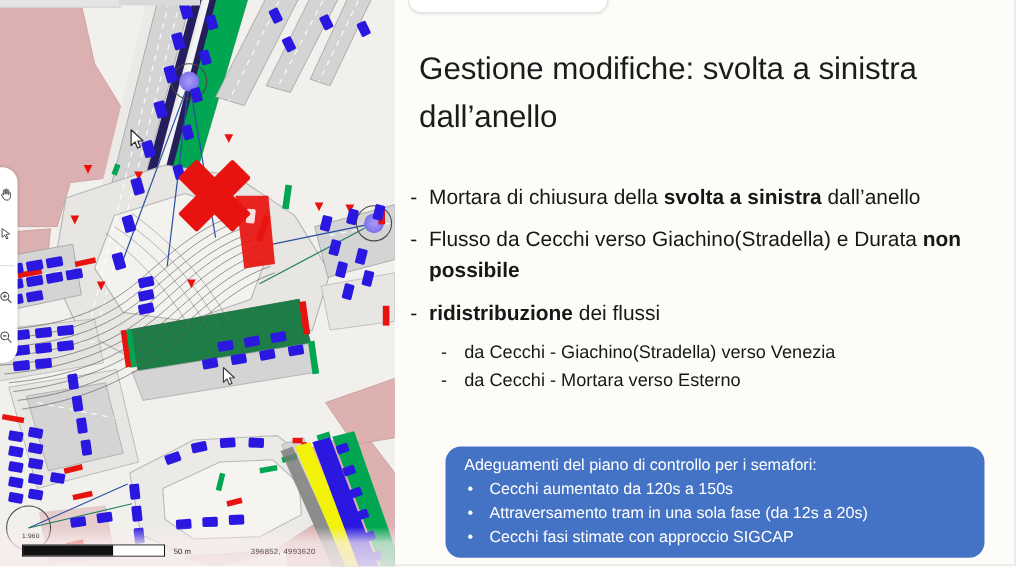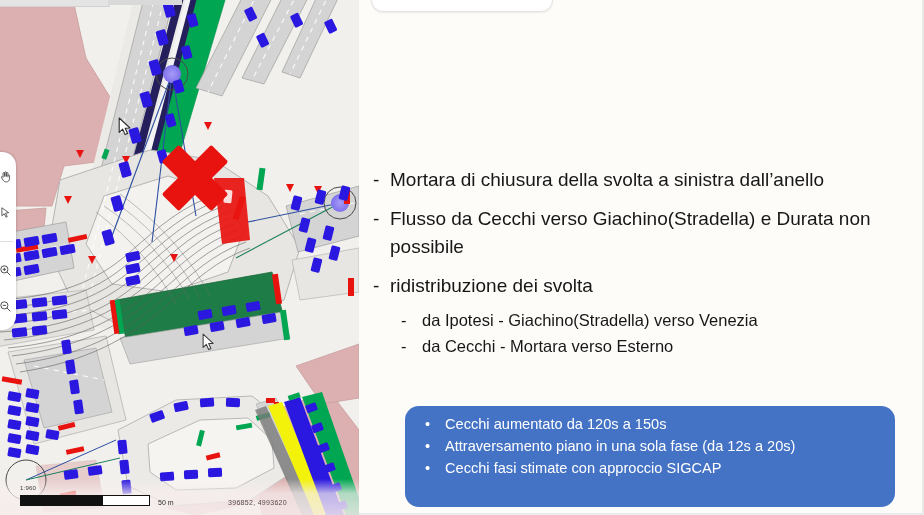--- a/index.html
+++ b/index.html
@@ -120,21 +120,21 @@
   #bullets {
     position: absolute; left: 14px; top: 166px; width: 545px;
   }
   .b1 {
     display: grid; grid-template-columns: 17px 1fr;
     font-size: 19px; line-height: 28px; color: #171717;
     margin-bottom: 11px;
   }
   .b1 .dash { color: #171717; }
   .b1 .txt { }
-  .b1 .txt b { font-weight: 400; }
+  .b1 .txt b { font-weight: 700; }
 
   .sub-list { margin: -4px 0 0 14px; }
   .b2 {
     display: grid; grid-template-columns: 21px 1fr;
     font-size: 16.5px; line-height: 26px; color: #171717;
     padding-left: 14px;
   }
 
   
   #callout {
@@ -478,59 +478,61 @@
     <svg class="cursor" style="left:202px; top:333px;" width="13" height="18" viewBox="0 0 14 19">
       <path d="M1.2 1 L1.2 15.4 L4.7 12.1 L7.1 17.6 L9.6 16.5 L7.2 11.2 L12 11 Z" fill="#ffffff" stroke="#3b3b3b" stroke-width="1.1" stroke-linejoin="round"></path>
     </svg>
   </div>
 
   <div id="slide-toolbar-pill"></div>
 
   <div id="slide">
     <div id="slide-inner">
 
+      <h1 id="slide-title">Gestione modifiche: svolta a sinistra dall’anello</h1>
 
       <div id="bullets">
 
         <div class="b1">
           <span class="dash">-</span>
           <span class="txt"><span>Mortara di chiusura della </span><b>svolta a sinistra</b><span> dall’anello</span></span>
         </div>
 
         <div class="b1">
           <span class="dash">-</span>
           <span class="txt"><span>Flusso da Cecchi verso Giachino(Stradella) e Durata </span><b>non possibile</b><span></span></span>
         </div>
 
         <div class="b1">
           <span class="dash">-</span>
-          <span class="txt"><span></span><b>ridistribuzione</b><span> dei svolta</span></span>
+          <span class="txt"><span></span><b>ridistribuzione</b><span> dei flussi</span></span>
         </div>
 
         <div class="sub-list">
           <div class="b2">
             <span class="dash">-</span>
-            <span>da Ipotesi - Giachino(Stradella) verso Venezia</span>
+            <span>da Cecchi - Giachino(Stradella) verso Venezia</span>
           </div>
           <div class="b2">
             <span class="dash">-</span>
             <span>da Cecchi - Mortara verso Esterno</span>
           </div>
         </div>
       </div>
 
       <div id="callout" style="background: rgb(68, 114, 196);">
+        <div id="callout-head">Adeguamenti del piano di controllo per i semafori:</div>
         <ul>
           <li>
             <span class="dot">•</span>
             <span>Cecchi aumentato da 120s a 150s</span>
           </li>
           <li>
             <span class="dot">•</span>
-            <span>Attraversamento piano in una sola fase (da 12s a 20s)</span>
+            <span>Attraversamento tram in una sola fase (da 12s a 20s)</span>
           </li>
           <li>
             <span class="dot">•</span>
             <span>Cecchi fasi stimate con approccio SIGCAP</span>
           </li>
         </ul>
       </div>
 
     </div>
   </div>

